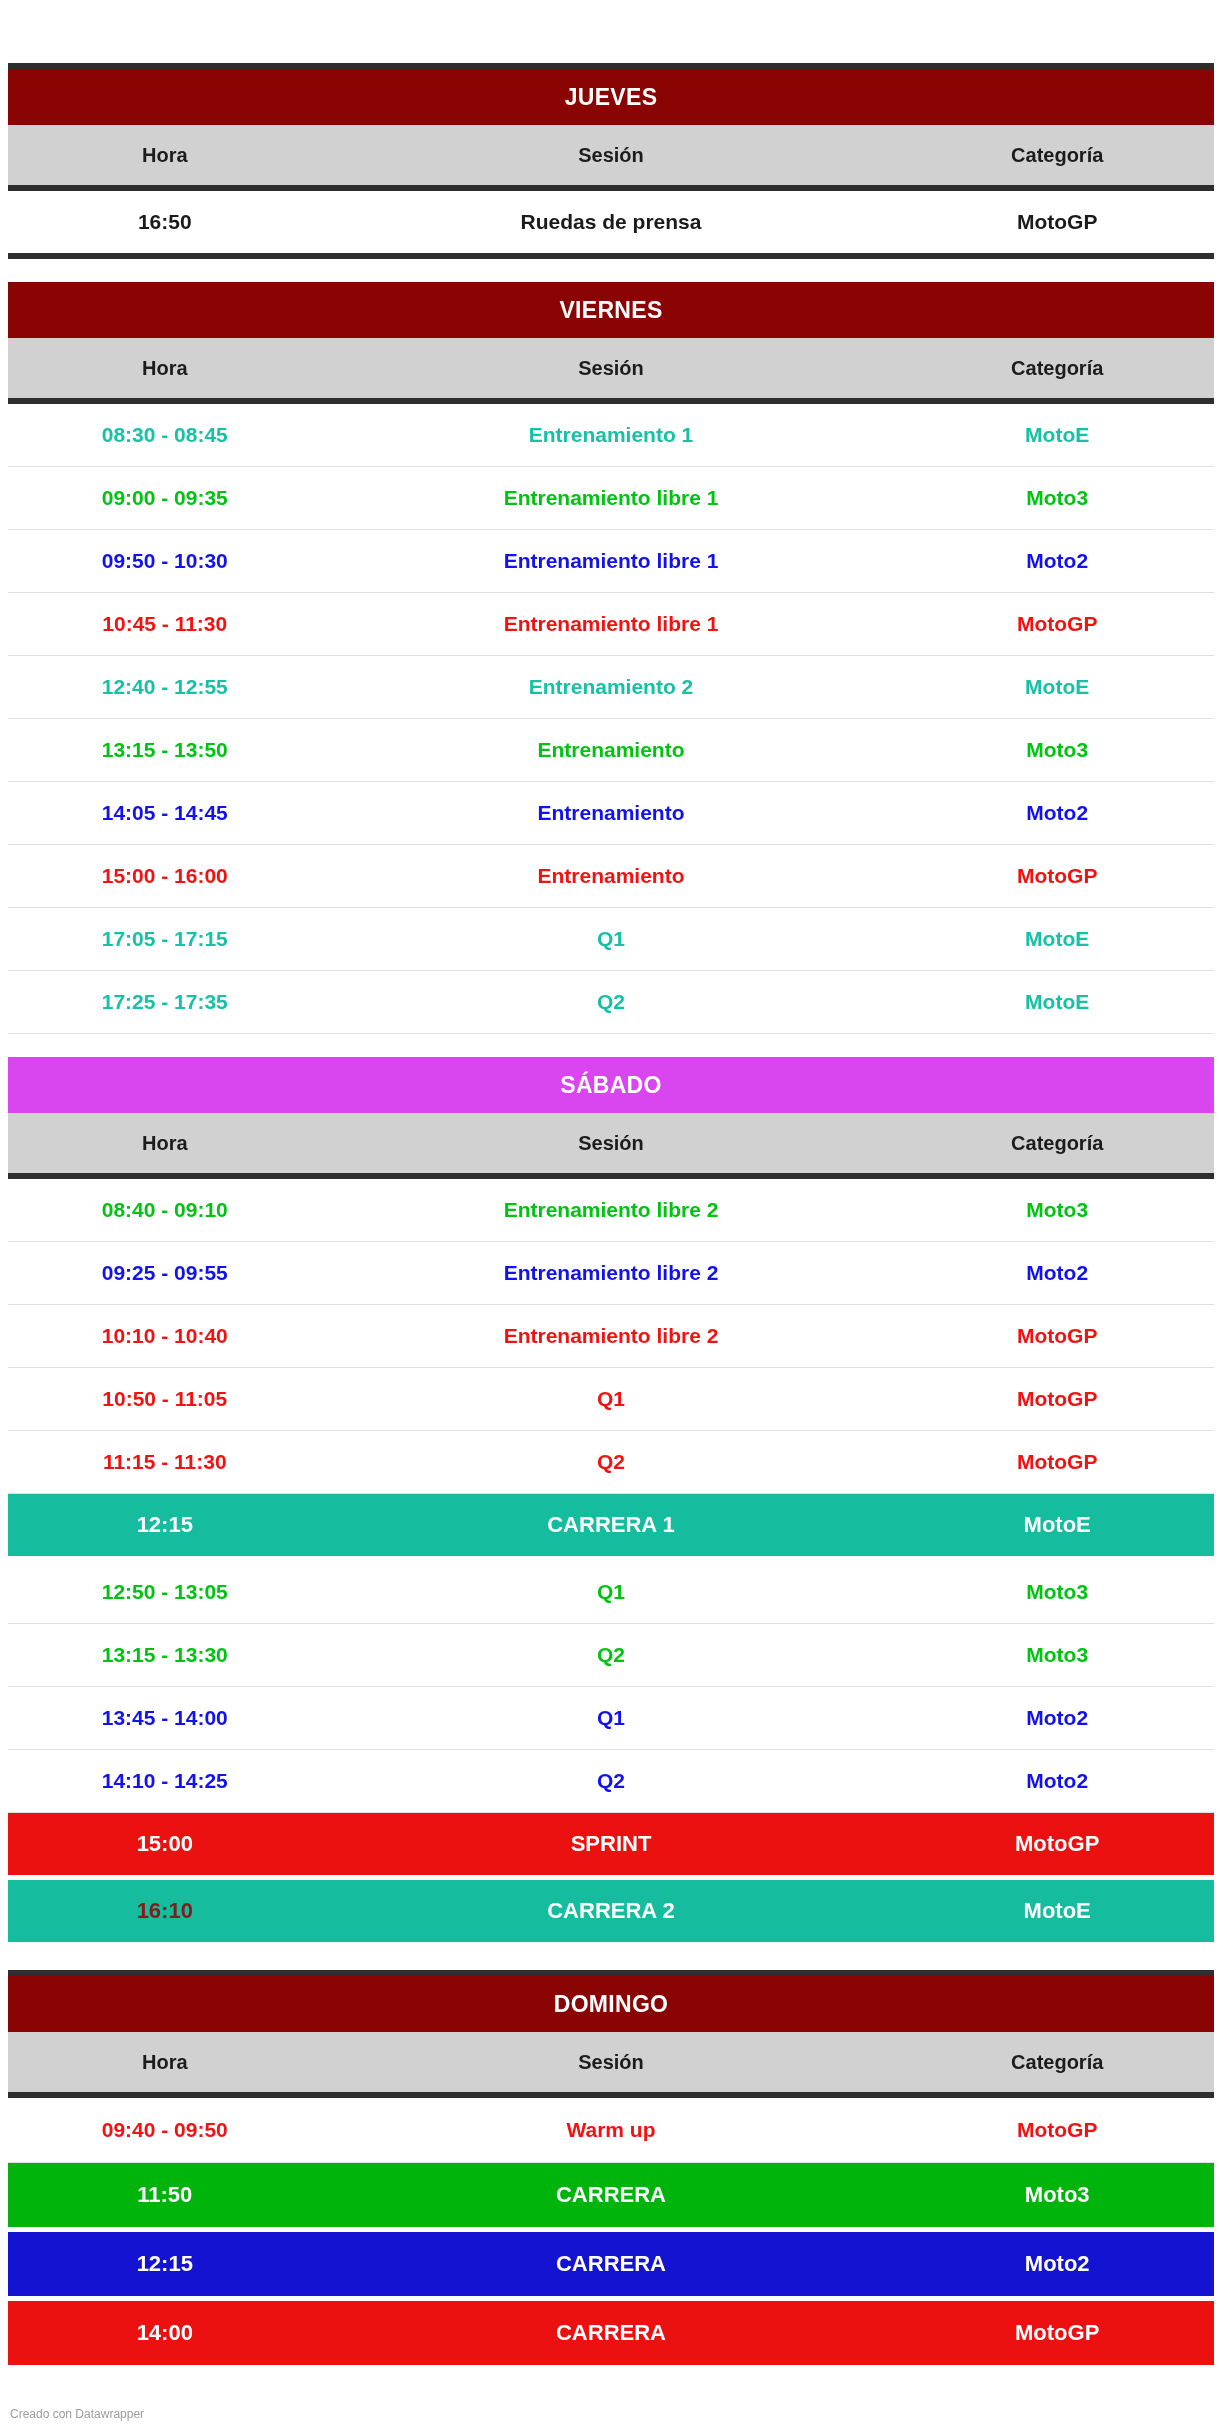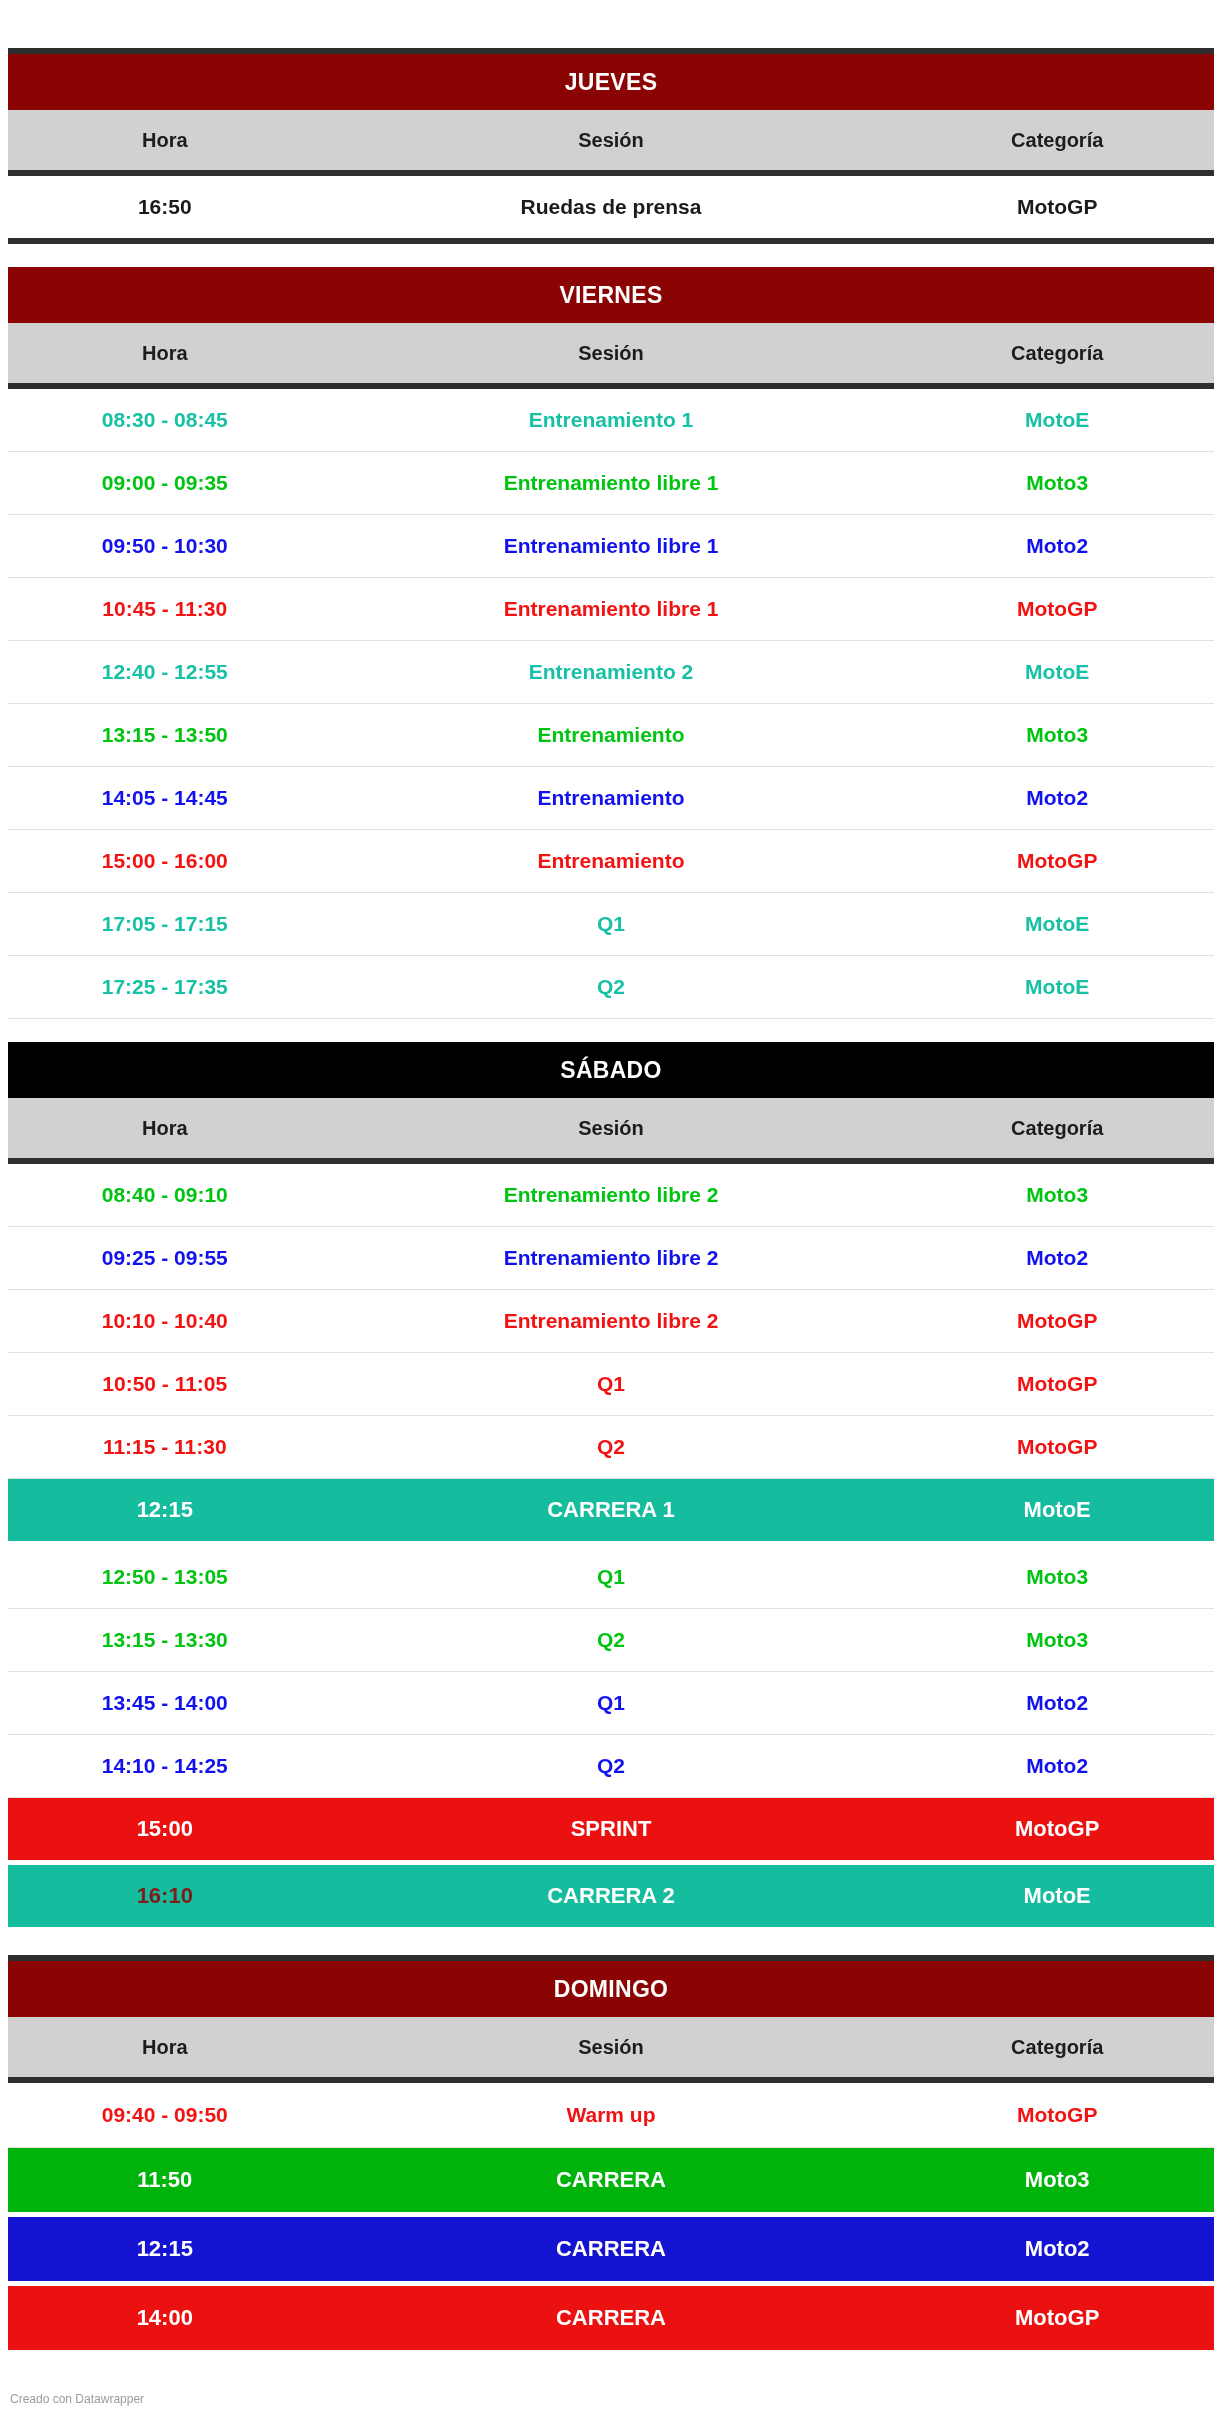--- a/index.html
+++ b/index.html
@@ -1,21 +1,21 @@
 <!DOCTYPE html>
 <html><head>
 <meta charset="utf-8">
 <style>
   html,body{margin:0;padding:0;background:#ffffff;}
   body{
     width:1220px;height:2426px;
     font-family:"Liberation Sans","DejaVu Sans",sans-serif;
     -webkit-font-smoothing:antialiased;
   }
-  .page{padding-top:48px;}
+  .page{padding-top:63px;}
   .section{margin:0 6px 23px 8px;}
   .section.tborder{border-top:6px solid #2E2E2E;}
   .day-header{
     height:56px;display:flex;align-items:center;justify-content:center;
     color:#ffffff;font-weight:bold;font-size:23px;letter-spacing:.3px;
   }
   .col-header{
     height:60px;display:flex;align-items:stretch;
     font-weight:bold;font-size:20px;
     border-bottom:6px solid #2E2E2E;
@@ -105,21 +105,21 @@
           <div class="cell col1" style="color: rgb(23, 193, 165);">Q1</div>
           <div class="cell col2" style="color: rgb(23, 193, 165);">MotoE</div>
         </div>
         <div class="row text">
           <div class="cell col0" style="color: rgb(23, 193, 165);">17:25 - 17:35</div>
           <div class="cell col1" style="color: rgb(23, 193, 165);">Q2</div>
           <div class="cell col2" style="color: rgb(23, 193, 165);">MotoE</div>
         </div>
       </div>
       <div class="section" data-day="sabado">
-        <div class="day-header" style="background: #000000; color: rgb(255, 255, 255);">SÁBADO</div>
+        <div class="day-header" style="background: #d946ef; color: rgb(255, 255, 255);">SÁBADO</div>
         <div class="col-header" style="background: rgb(209, 209, 209); color: rgb(28, 28, 28);">
           <div class="cell col0">Hora</div>
           <div class="cell col1">Sesión</div>
           <div class="cell col2">Categoría</div>
         </div>
         <div class="row text">
           <div class="cell col0" style="color: rgb(0, 196, 17);">08:40 - 09:10</div>
           <div class="cell col1" style="color: rgb(0, 196, 17);">Entrenamiento libre 2</div>
           <div class="cell col2" style="color: rgb(0, 196, 17);">Moto3</div>
         </div>

